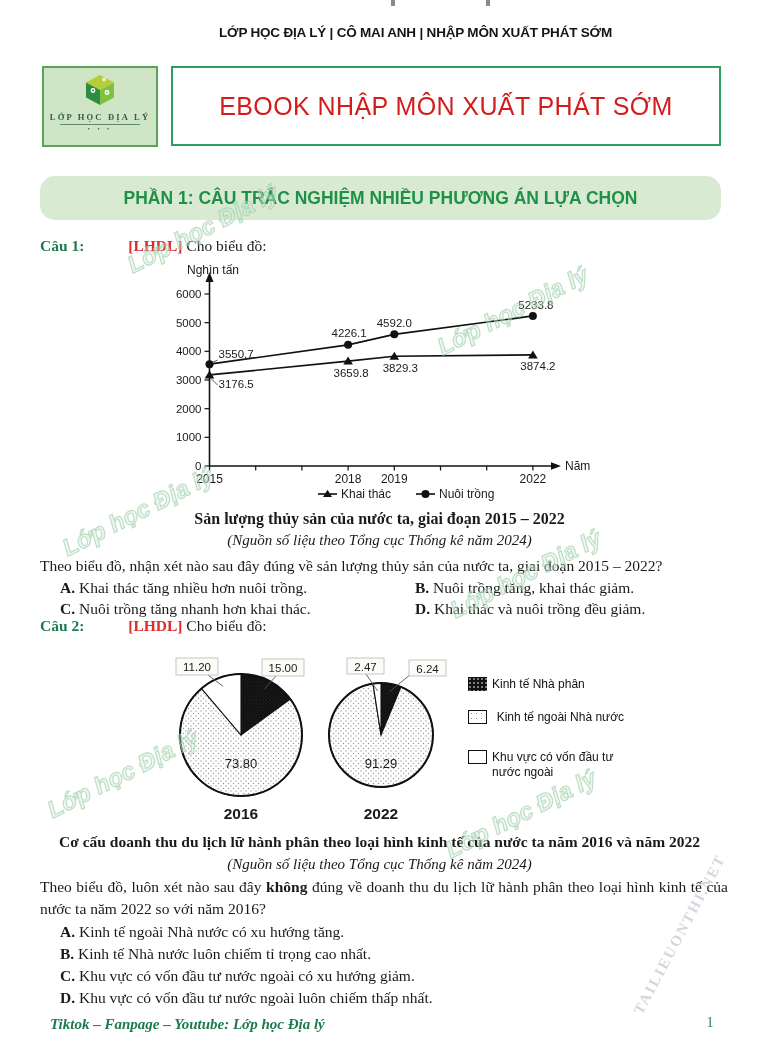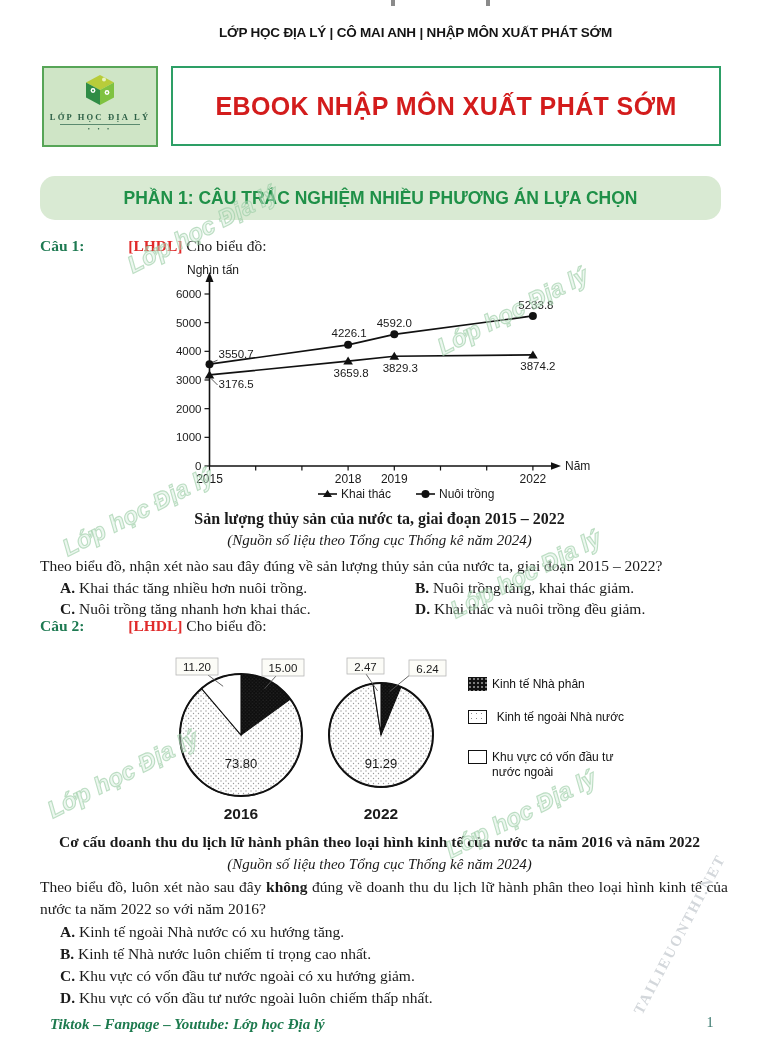--- a/index.html
+++ b/index.html
@@ -21,21 +21,21 @@
     border:2px solid #57a557;text-align:center;}
   #logo svg{margin-top:5px;}
   .logo-title{font-family:"Liberation Serif",serif;font-weight:bold;font-size:8.5px;
     letter-spacing:2.2px;color:#2d6046;margin-top:1px;}
   .logo-rule{width:80px;height:1px;background:#5b8a70;margin:2px auto 1px auto;}
   .logo-dots{font-size:6px;color:#2d6046;letter-spacing:3px;line-height:6px;}
 
   
   #banner{position:absolute;left:171px;top:66px;width:546px;height:76px;border:2.5px solid #2d9f66;
     background:#fff;display:flex;align-items:center;justify-content:center;}
-  #banner span{font-family:"Liberation Sans",sans-serif;font-weight:bold;font-size:25px;color:#d31c1c;letter-spacing:0.4px;}
+  #banner span{font-family:"Liberation Sans",sans-serif;font-weight:normal;font-size:25px;color:#d31c1c;letter-spacing:0.4px;}
 
   
   #section-bar{position:absolute;left:40px;top:176px;width:681px;height:44px;background:#d9ead3;
     display:flex;align-items:center;justify-content:center;border-radius:15px;}
   #section-bar span{font-family:"Liberation Sans",sans-serif;font-weight:bold;font-size:17.5px;color:#1f9048;}
 
   
   .qline{position:absolute;left:40px;width:620px;font-size:15.5px;}
   #q1-line{top:237px;} #q2-line{top:617px;}
   .qlabel{color:#1e7a52;font-weight:bold;}

